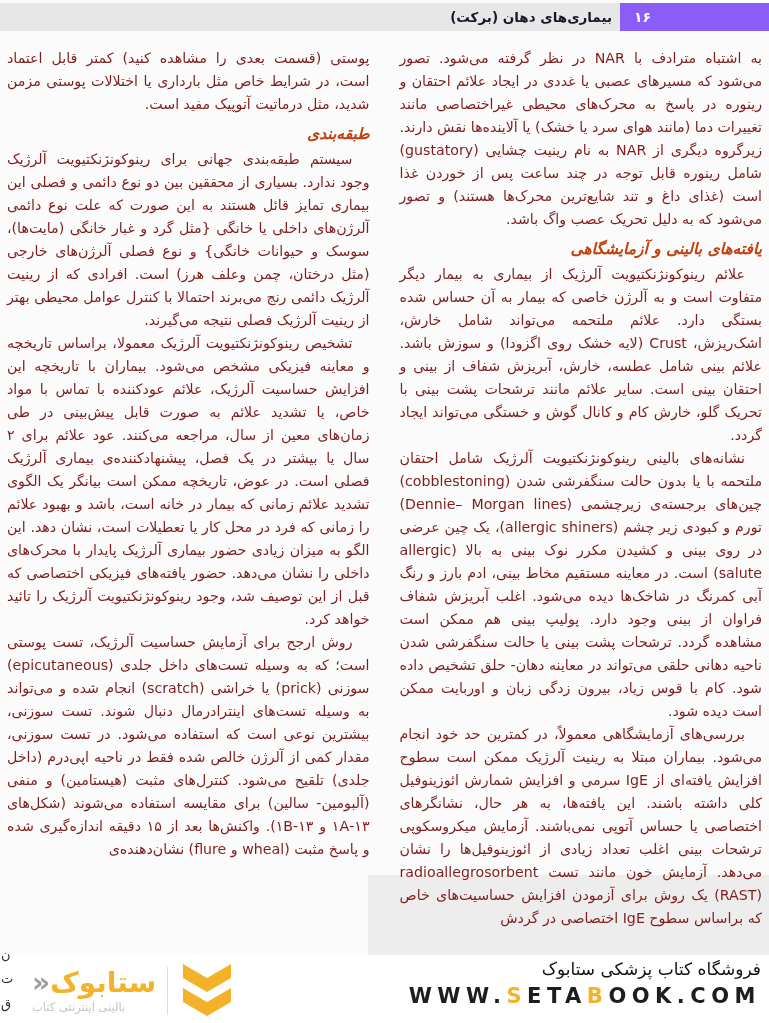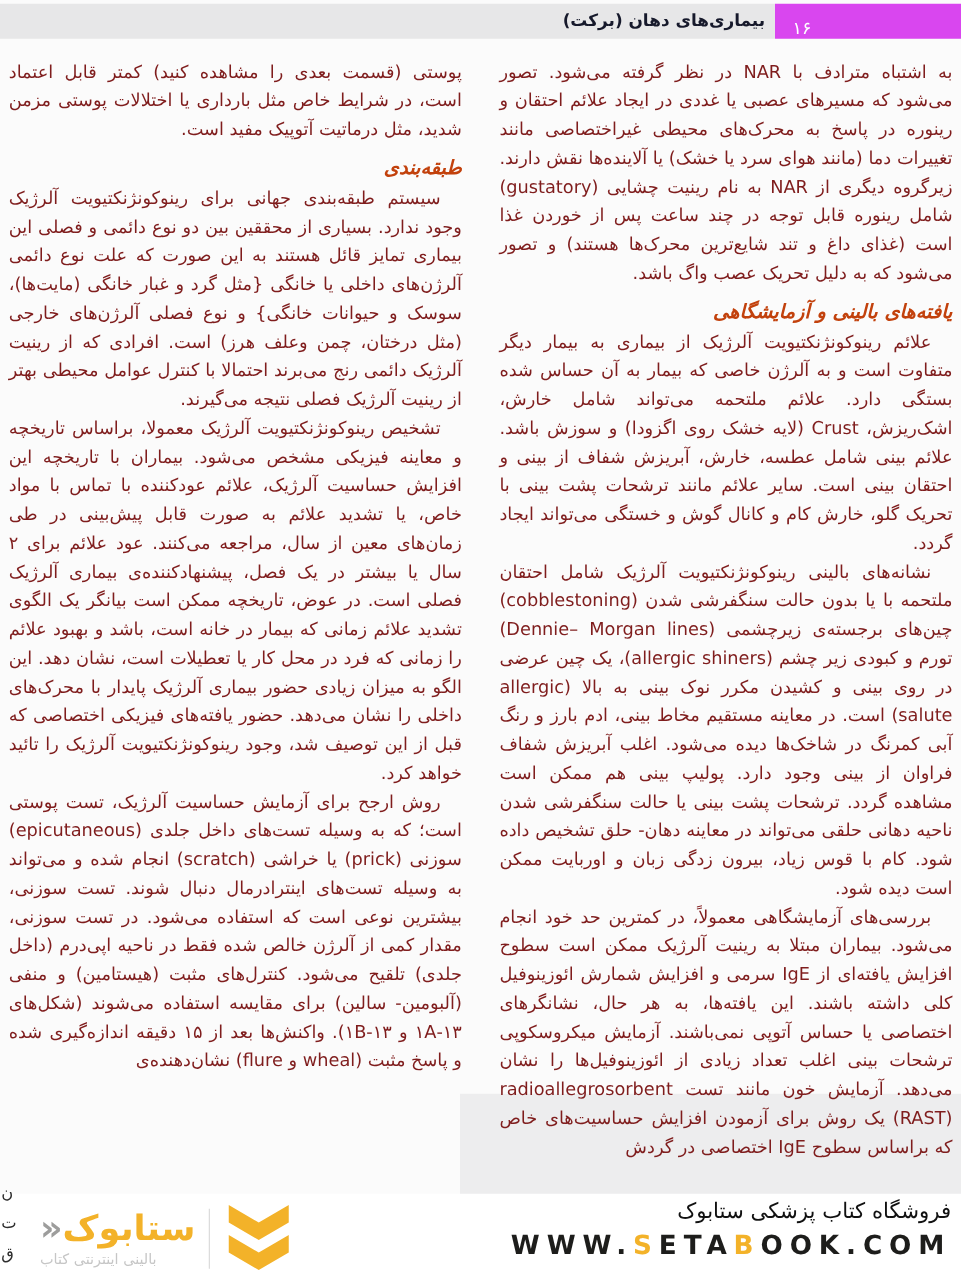--- a/index.html
+++ b/index.html
@@ -9,23 +9,23 @@
     background:#fbfbfb;
     overflow:hidden;
     font-family:"DejaVu Sans", sans-serif;
   }
   
   .header{
     position:absolute;top:3px;left:0;right:0;height:28px;
     display:flex;direction:rtl;z-index:2;
   }
   .page-num-box{
-    width:149px;height:28px;background:#d946ef;color:#ffffff;
-    display:flex;align-items:flex-end;
-    font-size:14px;font-weight:normal;
+    width:149px;height:28px;background:#8b5cf6;color:#ffffff;
+    display:flex;align-items:center;
+    font-size:14px;font-weight:bold;
     direction:ltr;padding-left:14px;box-sizing:border-box;
   }
   .header-bar{
     flex:1;height:28px;background:#e7e7e8;
     display:flex;align-items:center;
   }
   .book-title{
     font-size:13.5px;font-weight:bold;color:#16192b;
     margin-right:8px;
   }

